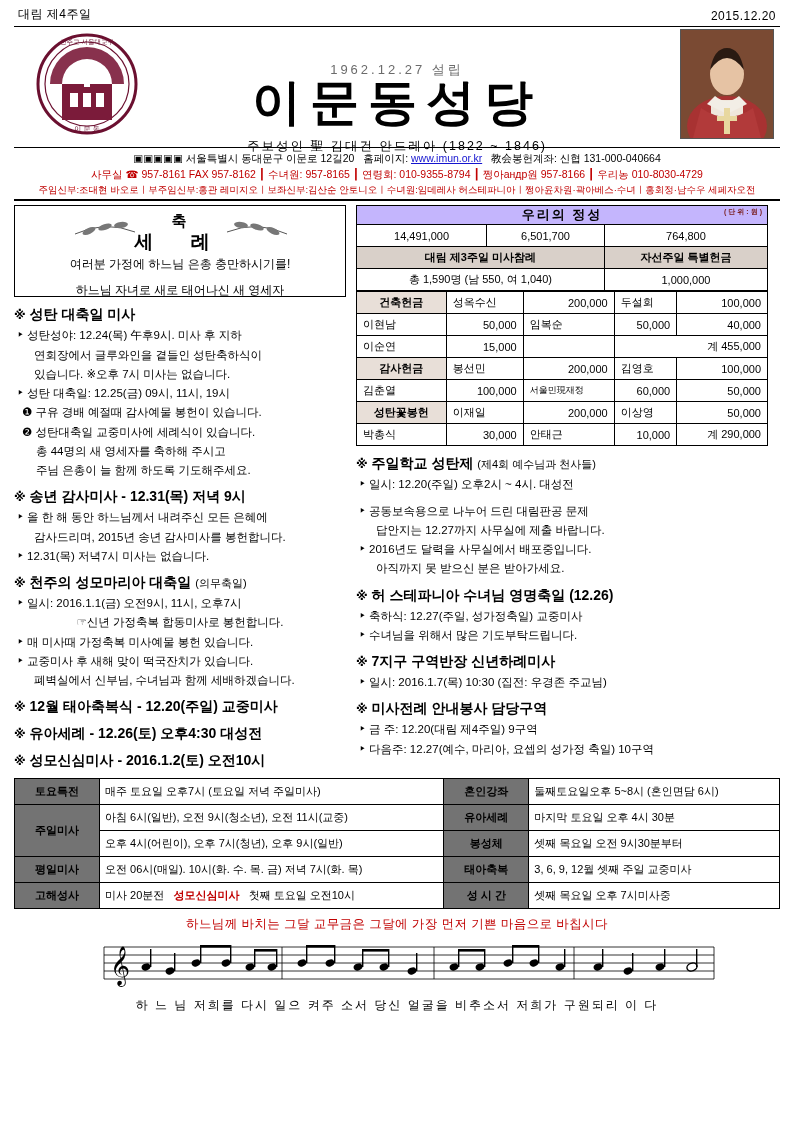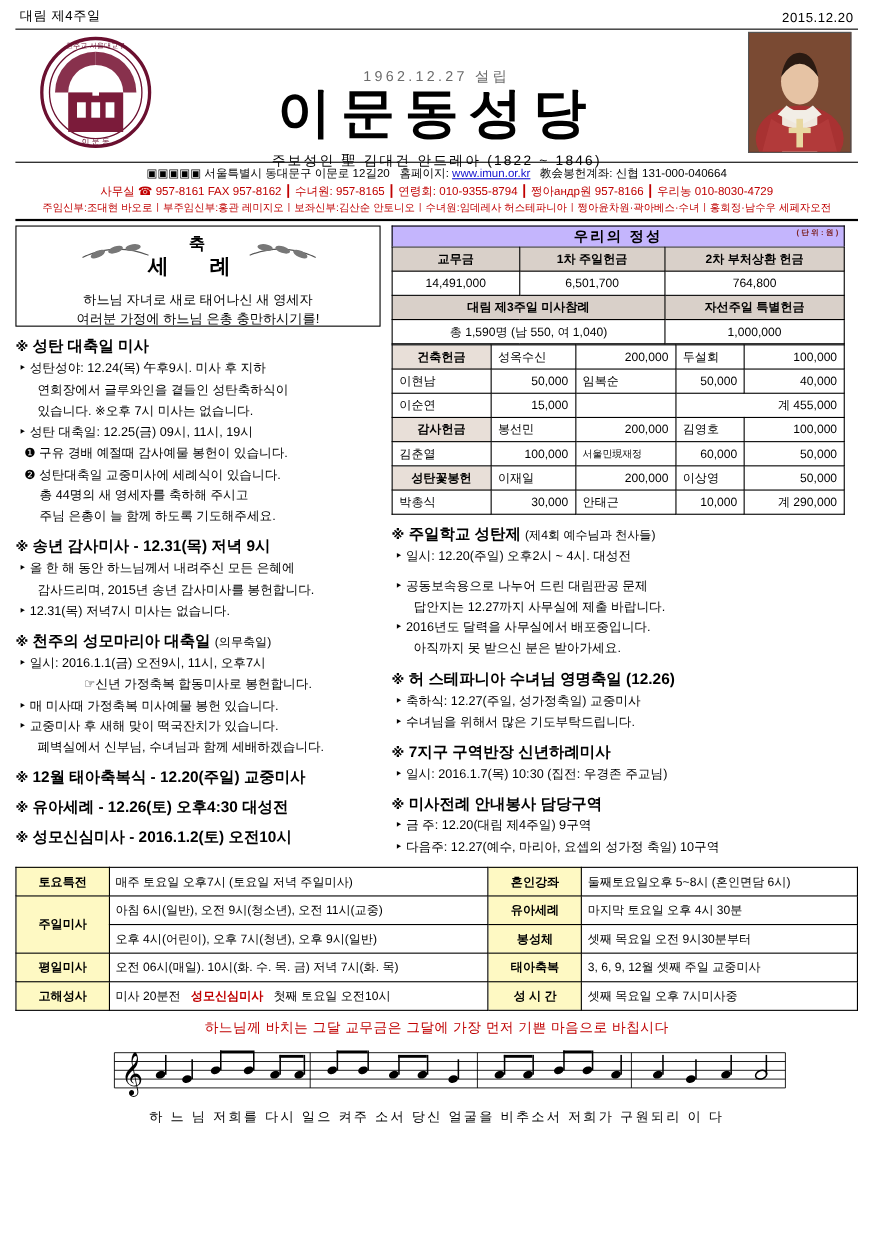--- a/index.html
+++ b/index.html
@@ -70,21 +70,21 @@
   .off .hdr{background:#d9d0c9;font-weight:bold;}
   .off .band{background:#e8dfd8;font-weight:bold;}
   .off-title{background:#c4b5fd;text-align:center;font-weight:bold;font-size:13px;letter-spacing:2px;border:1px solid #000;border-bottom:none;position:relative;}
   .off-title .corner{position:absolute;right:3px;top:1px;font-size:7px;color:#7a2020;}
   .off .nm{text-align:left;padding-left:6px;}
   .off .vl{text-align:right;padding-right:6px;}
 
   
   table.sched{border-collapse:collapse;width:100%;font-size:11px;margin-top:8px;}
   table.sched td{border:1px solid #000;padding:3px 5px;height:19px;}
-  table.sched td.lbl{background:#fef9c3;text-align:center;font-weight:bold;width:74px;}
+  table.sched td.lbl{background:#737373;text-align:center;font-weight:bold;width:74px;}
   .red{color:#c00000;}
   .notice{text-align:center;font-size:12.5px;color:#c00000;margin-top:7px;letter-spacing:0.4px;}
 
   
   .music{margin-top:4px;height:58px;position:relative;}
   .lyrics{text-align:center;font-size:12px;letter-spacing:2px;margin-top:2px;}
 </style>
 </head>
 <body>
 
@@ -170,22 +170,22 @@
               <ellipse cx="90" cy="15" rx="7" ry="3" transform="rotate(-18 90 15)"></ellipse>
               <ellipse cx="106" cy="13" rx="7" ry="3" transform="rotate(-8 106 13)"></ellipse>
               <ellipse cx="226" cy="13" rx="7" ry="3" transform="rotate(8 226 13)"></ellipse>
               <ellipse cx="242" cy="15" rx="7" ry="3" transform="rotate(18 242 15)"></ellipse>
               <ellipse cx="258" cy="19" rx="7" ry="3" transform="rotate(25 258 19)"></ellipse>
             </g>
           </svg>
         </div>
         <div class="chuk">축</div>
         <div class="title">세   례</div>
+        <div class="msg" style="margin-top:0">여러분 가정에 하느님 은총 충만하시기를!</div>
         <div class="msg">하느님 자녀로 새로 태어나신 새 영세자</div>
-        <div class="msg" style="margin-top:0">여러분 가정에 하느님 은총 충만하시기를!</div>
       </div>
 
       <div class="sec">
         <div class="sec-h">
           <span class="mark">※</span>
           <span>성탄 대축일 미사</span>
         </div>
         <ul class="items">
           <li class="bul">성탄성야: 12.24(목) 午후9시. 미사 후 지하</li>
           <li class="nob">연회장에서 글루와인을 곁들인 성탄축하식이</li>
@@ -254,25 +254,20 @@
 
     <div class="col-r">
 
       <div class="off-title">
         <span>우리의 정성</span>
         <span class="corner">(단위:원)</span>
       </div>
 
       <table class="off">
         <tbody>
-            <tr>
-          <td class="hdr">교무금</td>
-          <td class="hdr">1차 주일헌금</td>
-          <td class="hdr">2차 부처상환 헌금</td>
-        </tr>
         <tr>
           <td>14,491,000</td>
           <td>6,501,700</td>
           <td>764,800</td>
         </tr>
         <tr>
           <td class="hdr" colspan="2">대림  제3주일 미사참례</td>
           <td class="hdr">자선주일 특별헌금</td>
         </tr>
         <tr>

